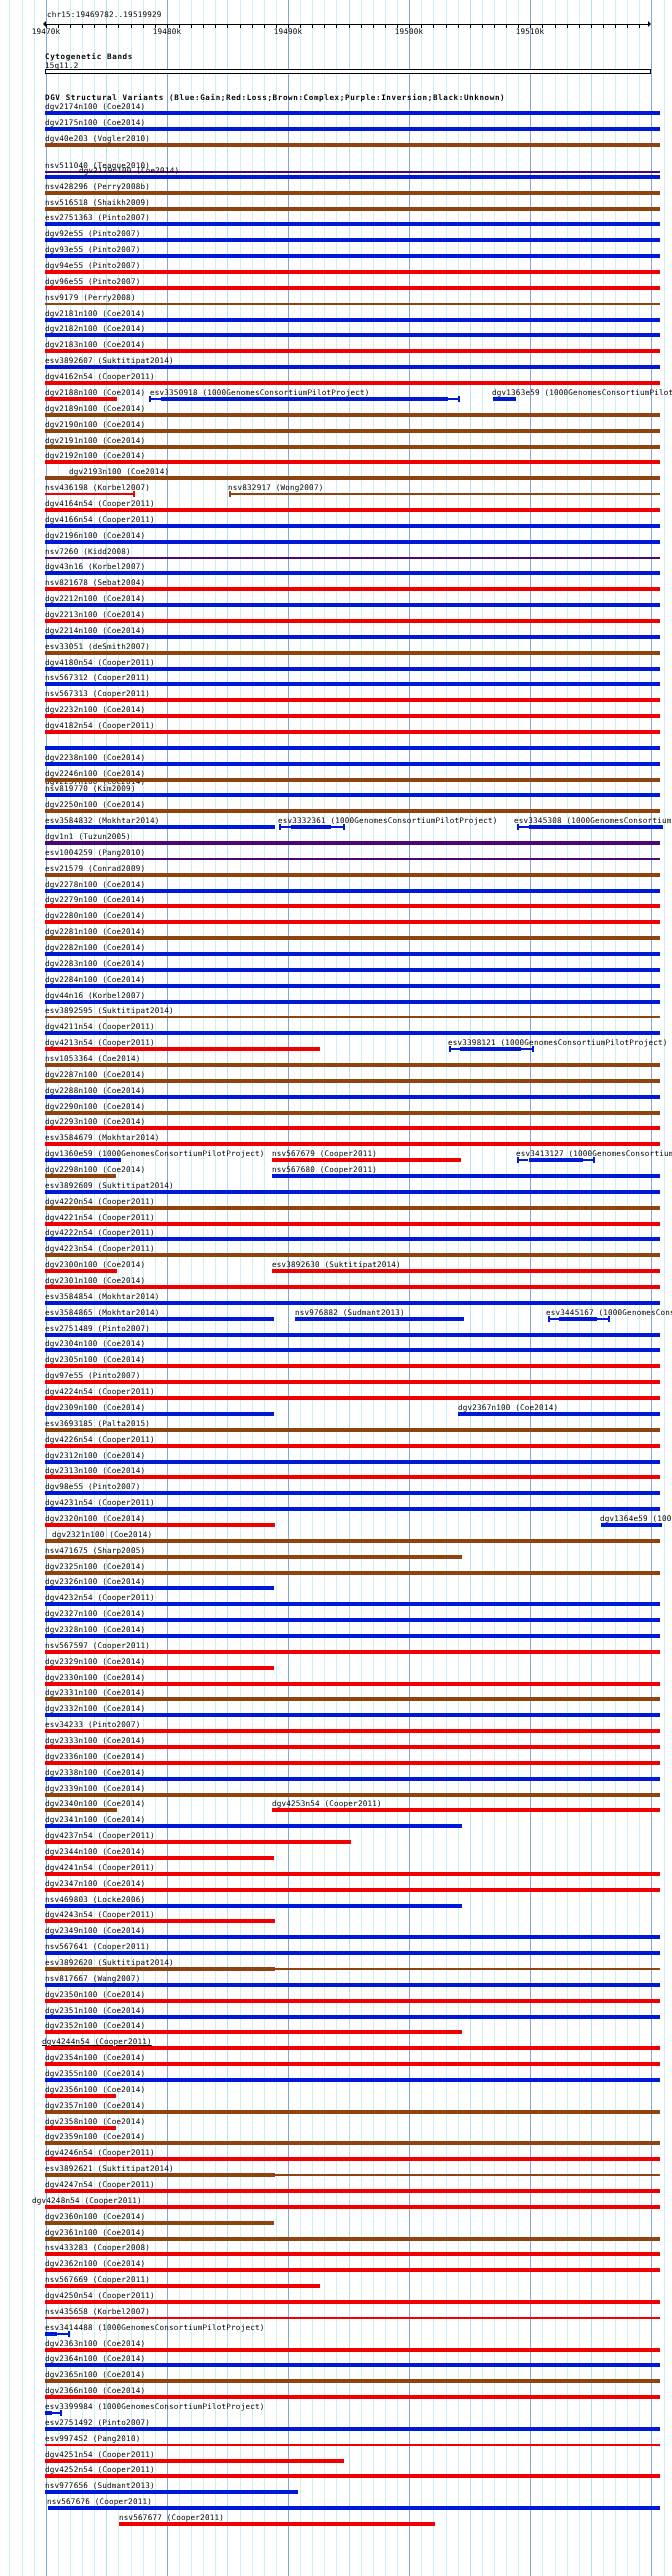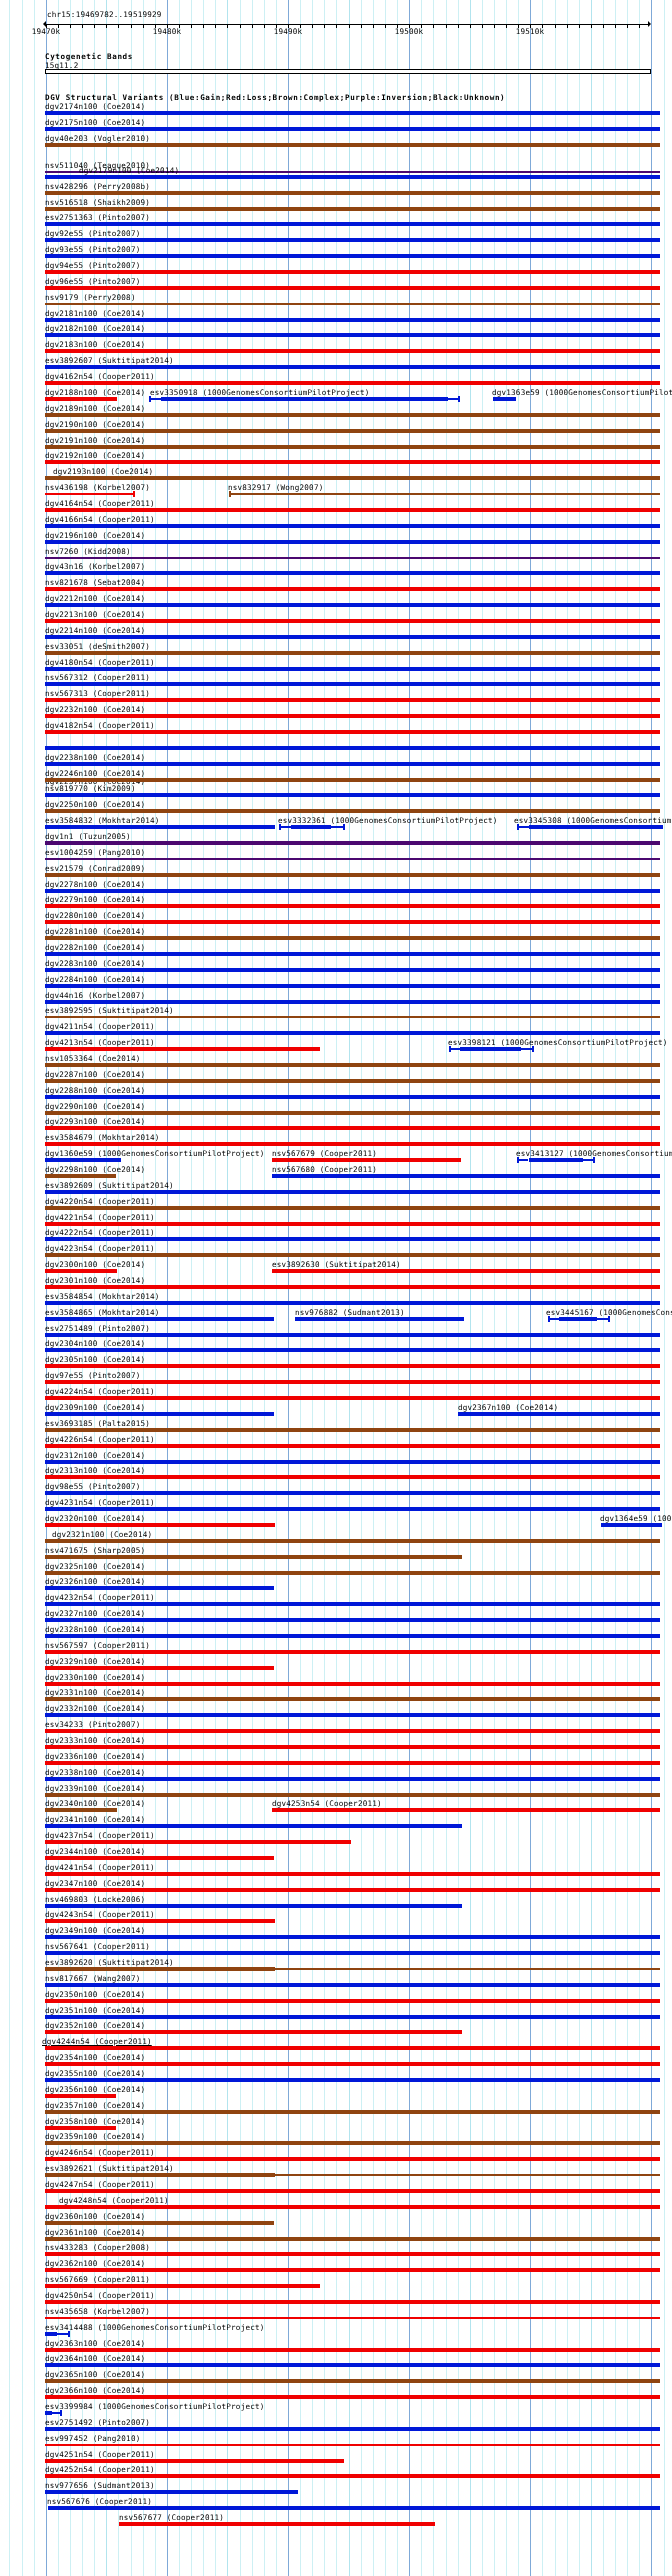--- a/index.html
+++ b/index.html
@@ -259,21 +259,21 @@
         </div>
         <div class="vrow" style="top: 437px;">
           <div class="vlab" style="left: 45px;">dgv2191n100 (Coe2014)</div>
           <div class="vbar" style="left: 45px; width: 615px; background: rgb(143, 68, 16);"></div>
         </div>
         <div class="vrow" style="top: 452px;">
           <div class="vlab" style="left: 45px;">dgv2192n100 (Coe2014)</div>
           <div class="vbar" style="left: 45px; width: 615px; background: rgb(240, 0, 0);"></div>
         </div>
         <div class="vrow" style="top: 468px;">
-          <div class="vlab" style="left: 45px; padding-left: 8px;">dgv2193n100 (Coe2014)</div>
+          <div class="vlab" style="left: 61px; padding-left: 8px;">dgv2193n100 (Coe2014)</div>
           <div class="vbar" style="left: 45px; width: 615px; background: rgb(143, 68, 16);"></div>
         </div>
         <div class="vrow" style="top: 484px;">
           <div class="vlab" style="left: 45px;">nsv436198 (Korbel2007)</div>
           <div class="vline" style="left: 45px; width: 88px; background: rgb(240, 0, 0);"></div>
           <div class="vcap" style="left: 133px; background: rgb(240, 0, 0);"></div>
           <div class="vlab" style="left: 228px;">nsv832917 (Wong2007)</div>
           <div class="vcap" style="left: 229px; background: rgb(143, 68, 16);"></div>
           <div class="vline" style="left: 229px; width: 431px; background: rgb(143, 68, 16);"></div>
         </div>
@@ -743,21 +743,21 @@
         <div class="vrow" style="top: 2165px;">
           <div class="vlab" style="left: 45px;">esv3892621 (Suktitipat2014)</div>
           <div class="vbar" style="left: 45px; width: 230px; background: rgb(143, 68, 16);"></div>
           <div class="vline" style="left: 274px; width: 386px; background: rgb(143, 68, 16);"></div>
         </div>
         <div class="vrow" style="top: 2181px;">
           <div class="vlab" style="left: 45px;">dgv4247n54 (Cooper2011)</div>
           <div class="vbar" style="left: 45px; width: 615px; background: rgb(240, 0, 0);"></div>
         </div>
         <div class="vrow" style="top: 2197px;">
-          <div class="vlab" style="left: 59px;">dgv4248n54 (Cooper2011)</div>
+          <div class="vlab" style="left: 32px;">dgv4248n54 (Cooper2011)</div>
           <div class="vbar" style="left: 45px; width: 615px; background: rgb(240, 0, 0);"></div>
         </div>
         <div class="vrow" style="top: 2213px;">
           <div class="vlab" style="left: 45px;">dgv2360n100 (Coe2014)</div>
           <div class="vbar" style="left: 45px; width: 229px; background: rgb(143, 68, 16);"></div>
         </div>
         <div class="vrow" style="top: 2229px;">
           <div class="vlab" style="left: 45px;">dgv2361n100 (Coe2014)</div>
           <div class="vbar" style="left: 45px; width: 615px; background: rgb(143, 68, 16);"></div>
         </div>

